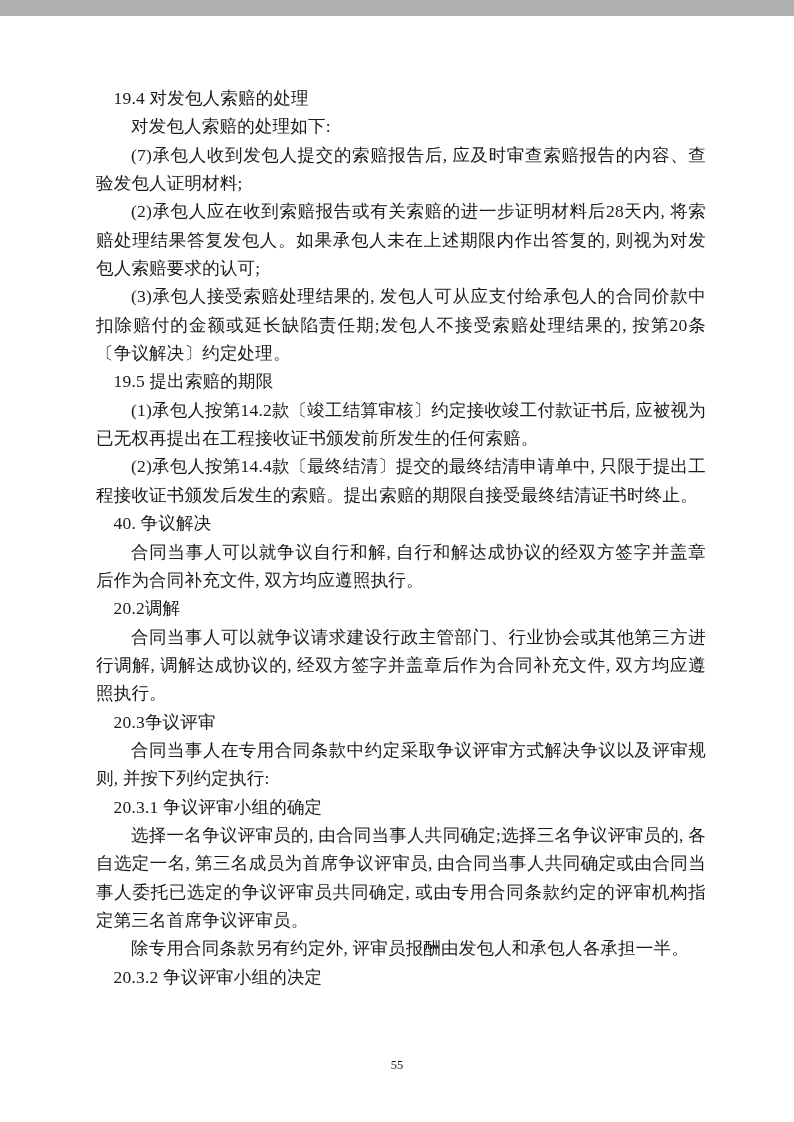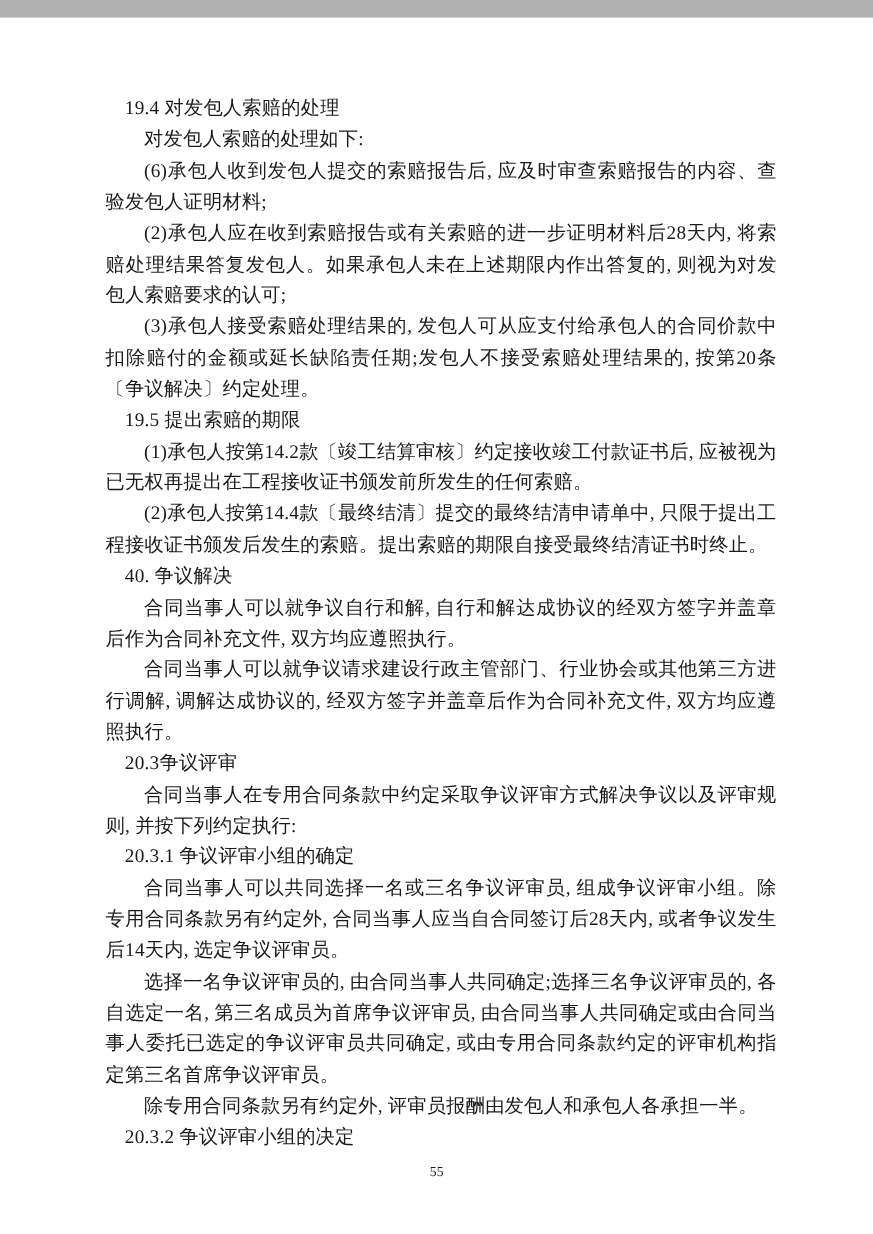--- a/index.html
+++ b/index.html
@@ -51,31 +51,31 @@
     font-family: "Liberation Serif", "DejaVu Serif", serif;
   }
 </style>
 </head>
 <body>
 
 <div class="page">
   <div class="content">
     <p class="head">19.4  对发包人索赔的处理</p>
     <p class="ind1">对发包人索赔的处理如下:</p>
-    <p class="ind1">(6)承包人收到发包人提交的索赔报告后, 应及时审查索赔报告的内容、查验发包人证明材料;</p>
+    <p class="ind1">(7)承包人收到发包人提交的索赔报告后, 应及时审查索赔报告的内容、查验发包人证明材料;</p>
     <p class="ind1">(2)承包人应在收到索赔报告或有关索赔的进一步证明材料后28天内, 将索赔处理结果答复发包人。如果承包人未在上述期限内作出答复的, 则视为对发包人索赔要求的认可;</p>
     <p class="ind1">(3)承包人接受索赔处理结果的, 发包人可从应支付给承包人的合同价款中扣除赔付的金额或延长缺陷责任期;发包人不接受索赔处理结果的, 按第20条〔争议解决〕约定处理。</p>
     <p class="head">19.5  提出索赔的期限</p>
     <p class="ind1">(1)承包人按第14.2款〔竣工结算审核〕约定接收竣工付款证书后, 应被视为已无权再提出在工程接收证书颁发前所发生的任何索赔。</p>
     <p class="ind1">(2)承包人按第14.4款〔最终结清〕提交的最终结清申请单中, 只限于提出工程接收证书颁发后发生的索赔。提出索赔的期限自接受最终结清证书时终止。</p>
     <p class="head">40.   争议解决</p>
     <p class="ind1">合同当事人可以就争议自行和解, 自行和解达成协议的经双方签字并盖章后作为合同补充文件, 双方均应遵照执行。</p>
+    <p class="head">20.2调解</p>
     <p class="ind1">合同当事人可以就争议请求建设行政主管部门、行业协会或其他第三方进行调解, 调解达成协议的, 经双方签字并盖章后作为合同补充文件, 双方均应遵照执行。</p>
     <p class="head">20.3争议评审</p>
     <p class="ind1">合同当事人在专用合同条款中约定采取争议评审方式解决争议以及评审规则, 并按下列约定执行:</p>
     <p class="head">20.3.1  争议评审小组的确定</p>
-    <p class="ind1">合同当事人可以共同选择一名或三名争议评审员, 组成争议评审小组。除专用合同条款另有约定外, 合同当事人应当自合同签订后28天内, 或者争议发生后14天内, 选定争议评审员。</p>
     <p class="ind1">选择一名争议评审员的, 由合同当事人共同确定;选择三名争议评审员的, 各自选定一名, 第三名成员为首席争议评审员, 由合同当事人共同确定或由合同当事人委托已选定的争议评审员共同确定, 或由专用合同条款约定的评审机构指定第三名首席争议评审员。</p>
     <p class="ind1">除专用合同条款另有约定外, 评审员报酬由发包人和承包人各承担一半。</p>
     <p class="head">20.3.2  争议评审小组的决定</p>
   </div>
   <div class="pagenum">55</div>
 </div>
 
 </body></html>

